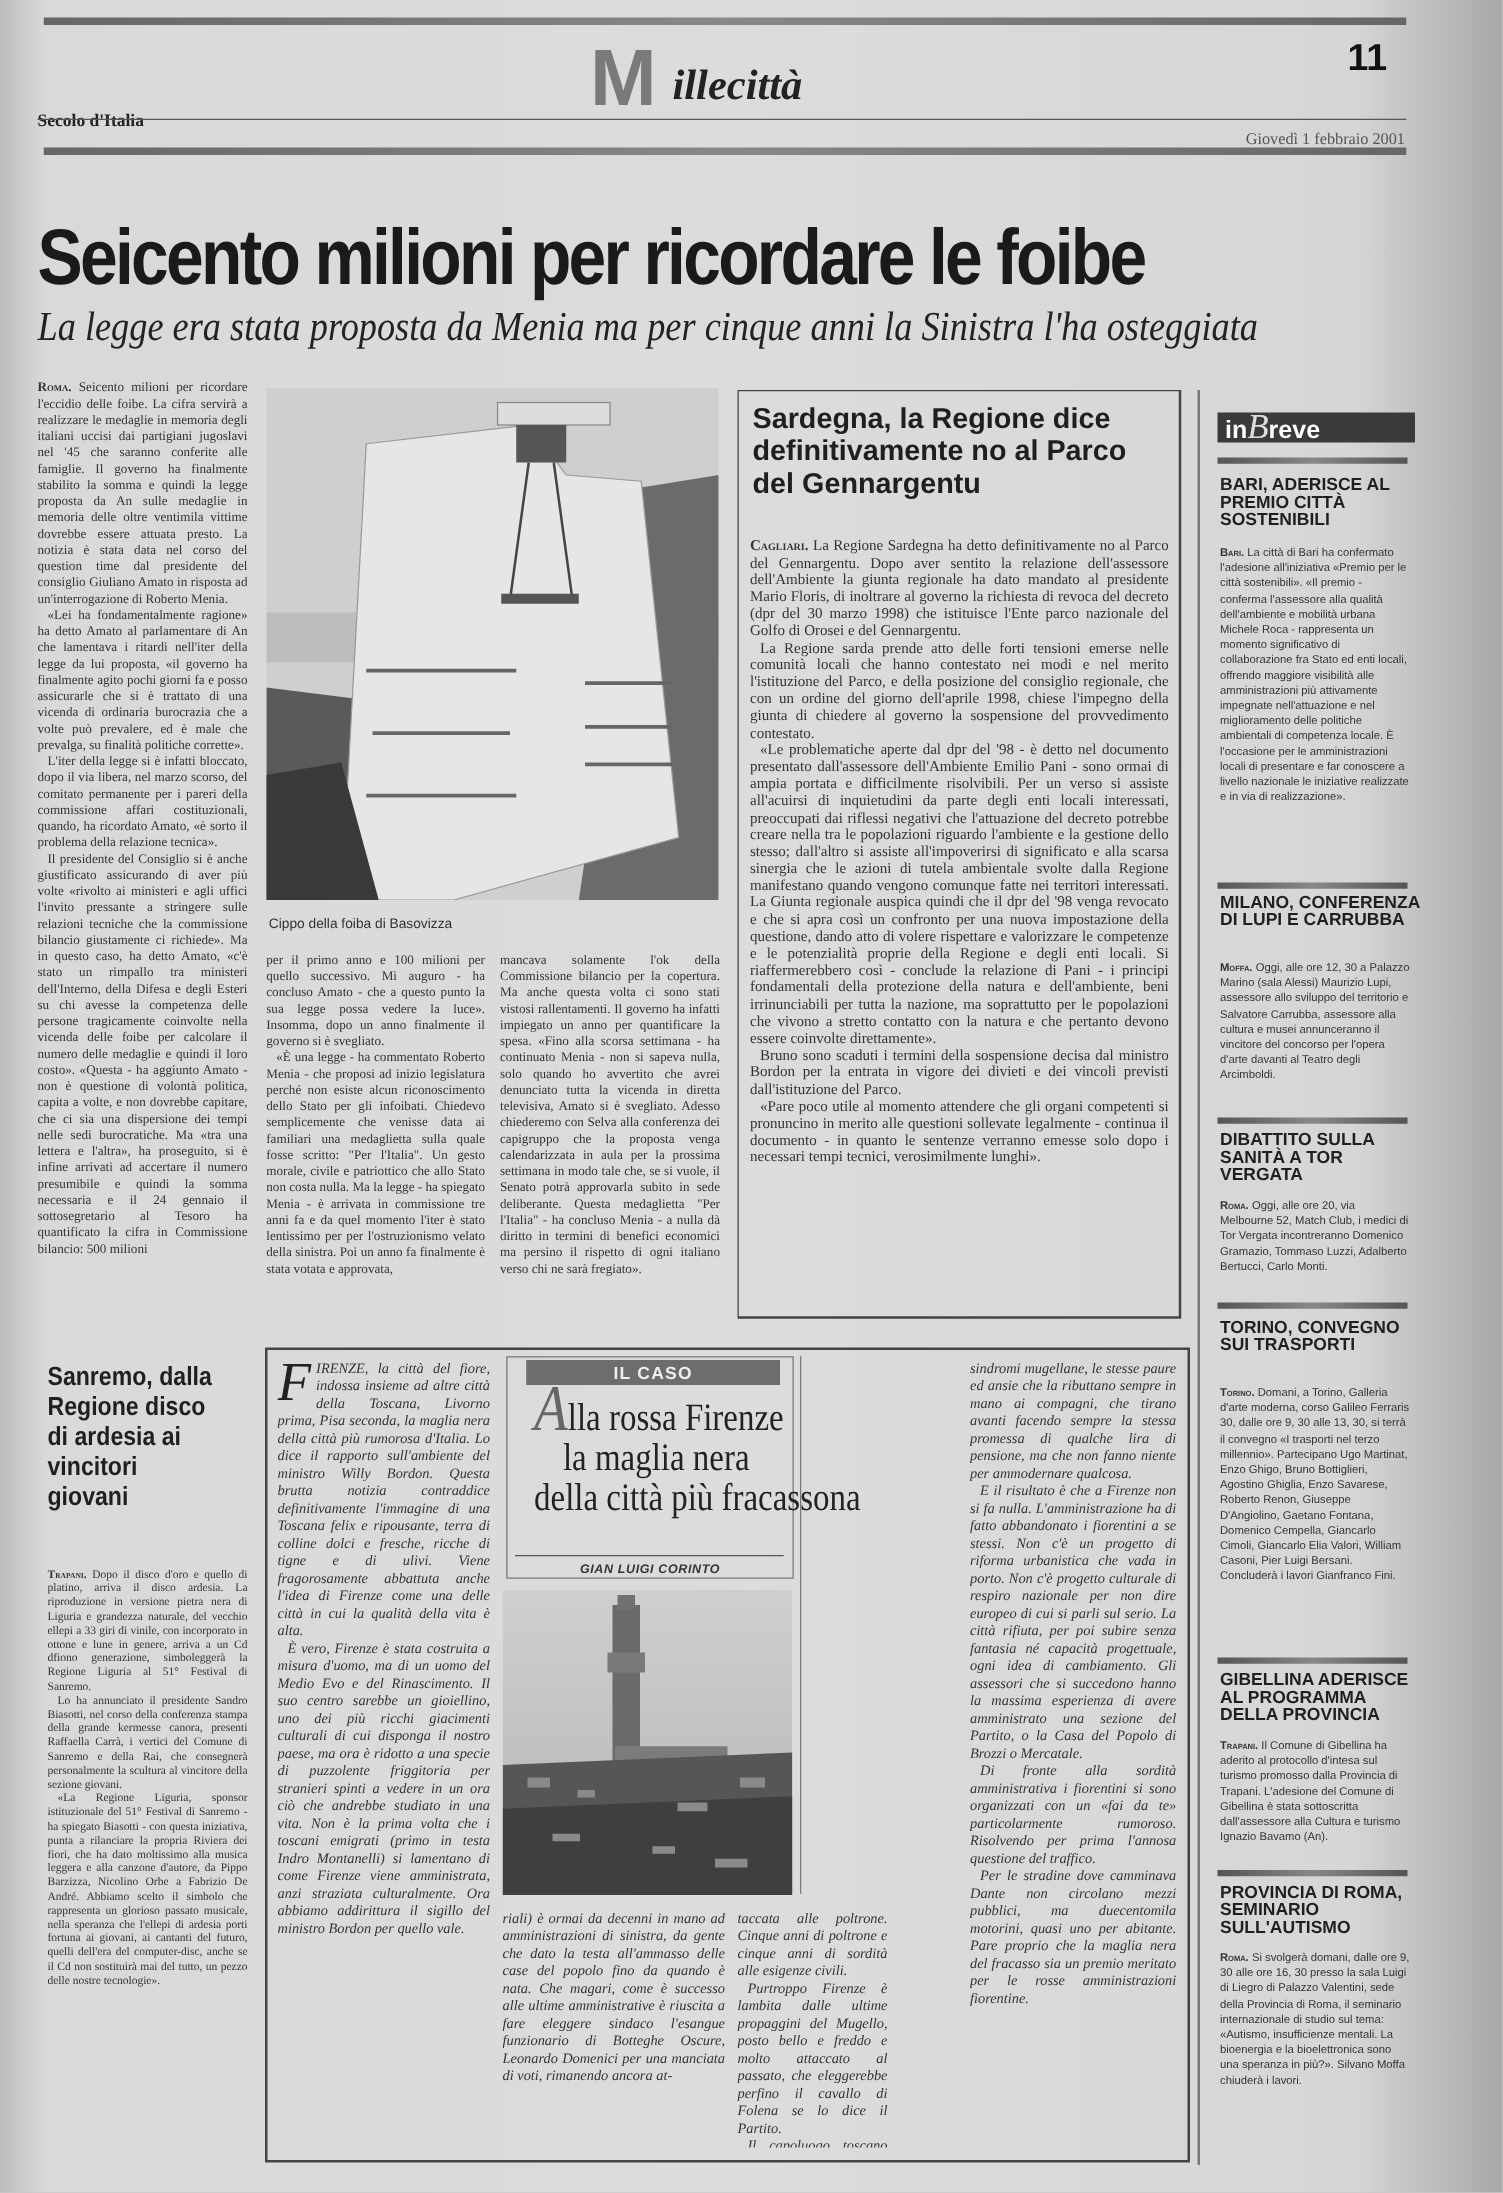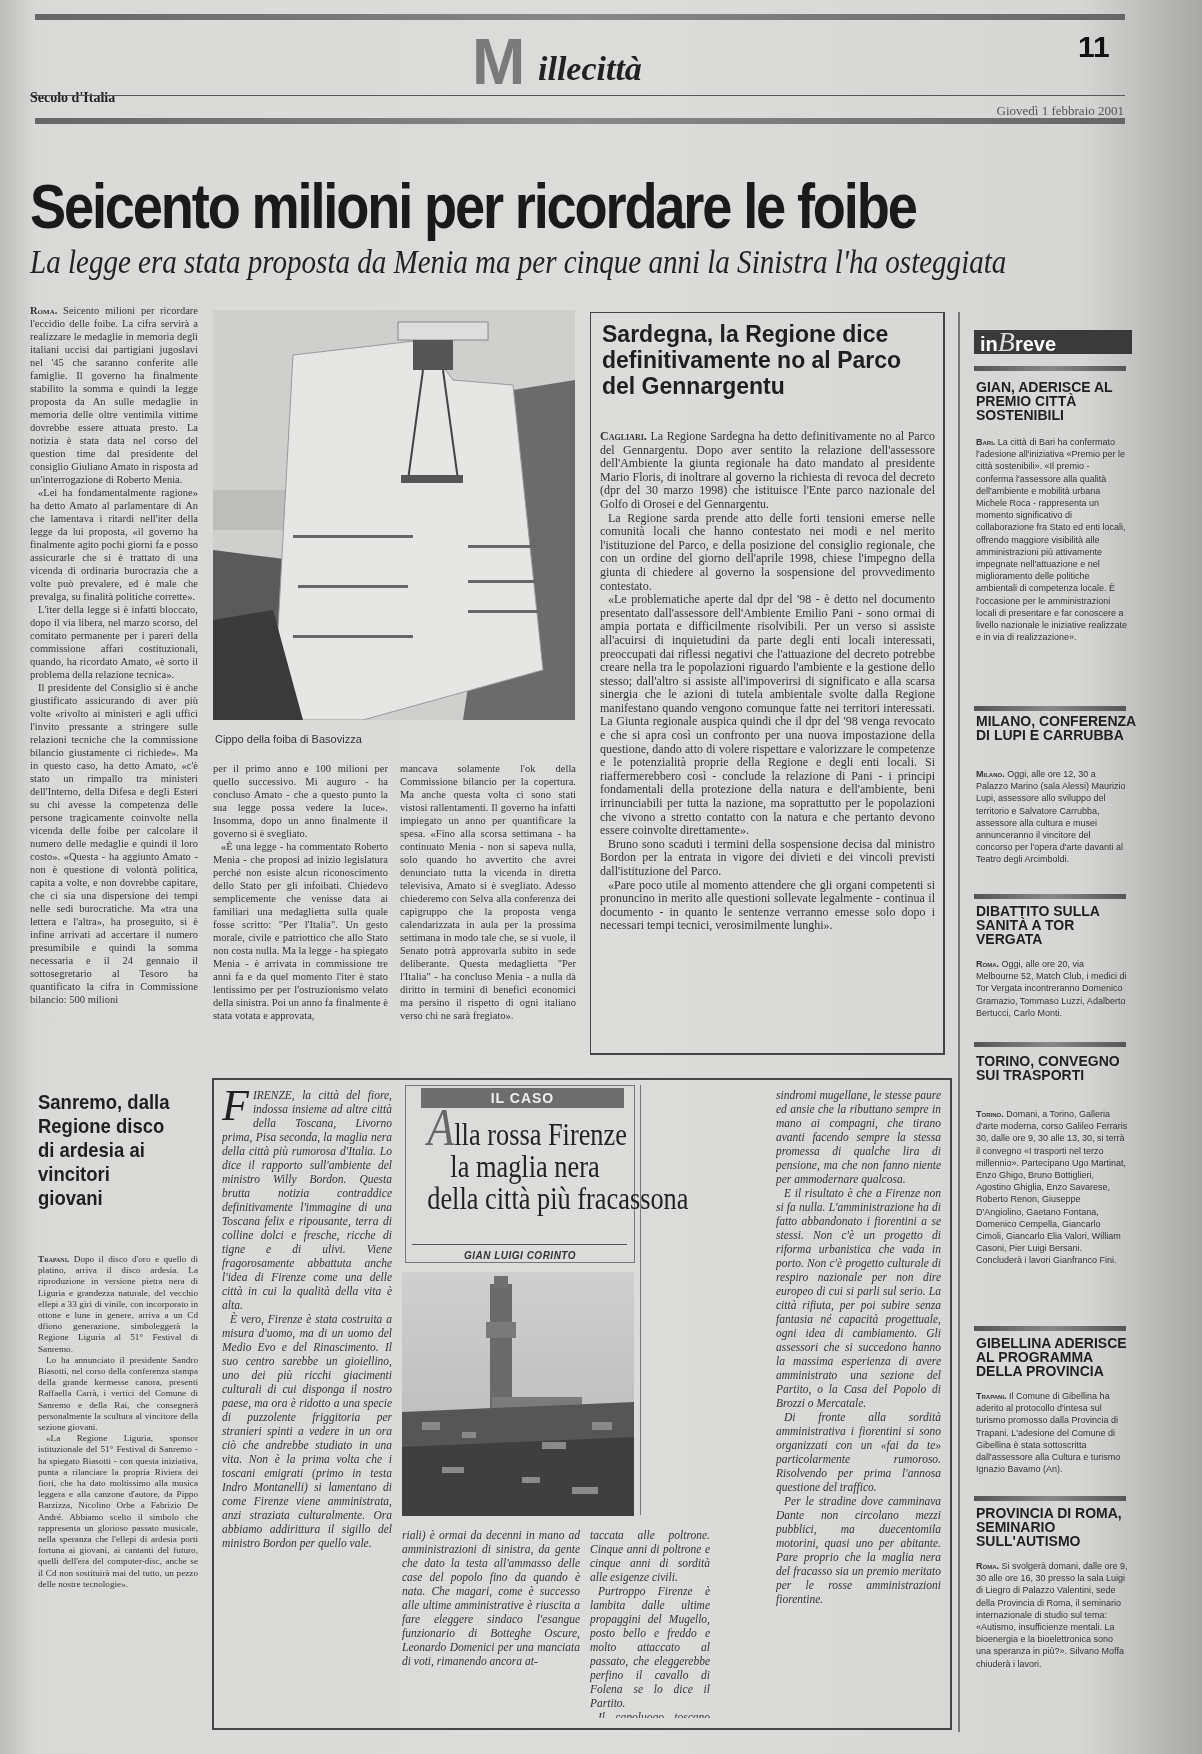--- a/index.html
+++ b/index.html
@@ -119,26 +119,26 @@
     <p>La Regione sarda prende atto delle forti tensioni emerse nelle comunità locali che hanno contestato nei modi e nel merito l'istituzione del Parco, e della posizione del consiglio regionale, che con un ordine del giorno dell'aprile 1998, chiese l'impegno della giunta di chiedere al governo la sospensione del provvedimento contestato.</p>
     <p>«Le problematiche aperte dal dpr del '98 - è detto nel documento presentato dall'assessore dell'Ambiente Emilio Pani - sono ormai di ampia portata e difficilmente risolvibili. Per un verso si assiste all'acuirsi di inquietudini da parte degli enti locali interessati, preoccupati dai riflessi negativi che l'attuazione del decreto potrebbe creare nella tra le popolazioni riguardo l'ambiente e la gestione dello stesso; dall'altro si assiste all'impoverirsi di significato e alla scarsa sinergia che le azioni di tutela ambientale svolte dalla Regione manifestano quando vengono comunque fatte nei territori interessati. La Giunta regionale auspica quindi che il dpr del '98 venga revocato e che si apra così un confronto per una nuova impostazione della questione, dando atto di volere rispettare e valorizzare le competenze e le potenzialità proprie della Regione e degli enti locali. Si riaffermerebbero così - conclude la relazione di Pani - i principi fondamentali della protezione della natura e dell'ambiente, beni irrinunciabili per tutta la nazione, ma soprattutto per le popolazioni che vivono a stretto contatto con la natura e che pertanto devono essere coinvolte direttamente».</p>
     <p>Bruno sono scaduti i termini della sospensione decisa dal ministro Bordon per la entrata in vigore dei divieti e dei vincoli previsti dall'istituzione del Parco.</p>
     <p>«Pare poco utile al momento attendere che gli organi competenti si pronuncino in merito alle questioni sollevate legalmente - continua il documento - in quanto le sentenze verranno emesse solo dopo i necessari tempi tecnici, verosimilmente lunghi».</p>
   </div>
 
   <div class="sidebar"></div>
   <div class="ib-logo"><span>in</span><span class="b">B</span><span>reve</span></div>
 
   <div class="brief-bar" style="top:366px;"></div>
-  <div class="brief-title" style="top:380px;">GIAN, ADERISCE AL PREMIO CITTÀ SOSTENIBILI</div>
+  <div class="brief-title" style="top:380px;">BARI, ADERISCE AL PREMIO CITTÀ SOSTENIBILI</div>
   <div class="brief-body" style="top:436px;"><span class="dateline">Bari.</span> <span>La città di Bari ha confermato l'adesione all'iniziativa «Premio per le città sostenibili». «Il premio - conferma l'assessore alla qualità dell'ambiente e mobilità urbana Michele Roca - rappresenta un momento significativo di collaborazione fra Stato ed enti locali, offrendo maggiore visibilità alle amministrazioni più attivamente impegnate nell'attuazione e nel miglioramento delle politiche ambientali di competenza locale. È l'occasione per le amministrazioni locali di presentare e far conoscere a livello nazionale le iniziative realizzate e in via di realizzazione».</span></div>
 
   <div class="brief-bar" style="top:706px;"></div>
   <div class="brief-title" style="top:714px;">MILANO, CONFERENZA DI LUPI E CARRUBBA</div>
-  <div class="brief-body" style="top:768px;"><span class="dateline">Milano.</span> <span>Oggi, alle ore 12, 30 a Palazzo Marino (sala Alessi) Maurizio Lupi, assessore allo sviluppo del territorio e Salvatore Carrubba, assessore alla cultura e musei annunceranno il vincitore del concorso per l'opera d'arte davanti al Teatro degli Arcimboldi.</span></div>
+  <div class="brief-body" style="top:768px;"><span class="dateline">Moffa.</span> <span>Oggi, alle ore 12, 30 a Palazzo Marino (sala Alessi) Maurizio Lupi, assessore allo sviluppo del territorio e Salvatore Carrubba, assessore alla cultura e musei annunceranno il vincitore del concorso per l'opera d'arte davanti al Teatro degli Arcimboldi.</span></div>
 
   <div class="brief-bar" style="top:894px;"></div>
   <div class="brief-title" style="top:904px;">DIBATTITO SULLA SANITÀ A TOR VERGATA</div>
   <div class="brief-body" style="top:958px;"><span class="dateline">Roma.</span> <span>Oggi, alle ore 20, via Melbourne 52, Match Club, i medici di Tor Vergata incontreranno Domenico Gramazio, Tommaso Luzzi, Adalberto Bertucci, Carlo Monti.</span></div>
 
   <div class="brief-bar" style="top:1042px;"></div>
   <div class="brief-title" style="top:1054px;">TORINO, CONVEGNO SUI TRASPORTI</div>
   <div class="brief-body" style="top:1108px;"><span class="dateline">Torino.</span> <span>Domani, a Torino, Galleria d'arte moderna, corso Galileo Ferraris 30, dalle ore 9, 30 alle 13, 30, si terrà il convegno «I trasporti nel terzo millennio». Partecipano Ugo Martinat, Enzo Ghigo, Bruno Bottiglieri, Agostino Ghiglia, Enzo Savarese, Roberto Renon, Giuseppe D'Angiolino, Gaetano Fontana, Domenico Cempella, Giancarlo Cimoli, Giancarlo Elia Valori, William Casoni, Pier Luigi Bersani. Concluderà i lavori Gianfranco Fini.</span></div>
 
   <div class="brief-bar" style="top:1326px;"></div>

